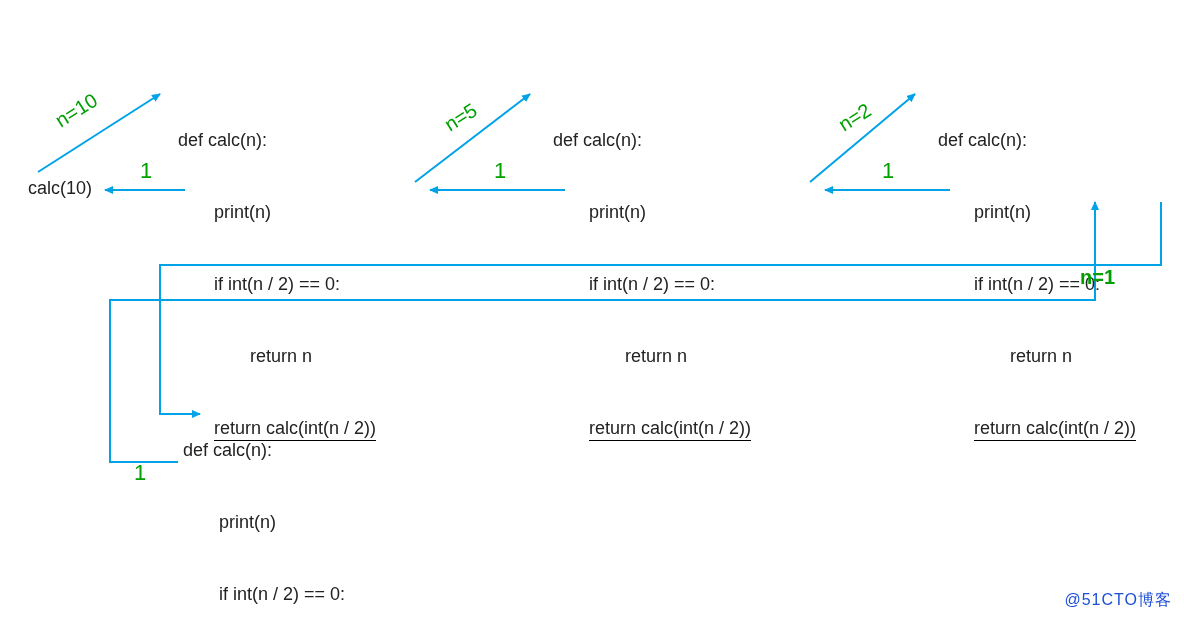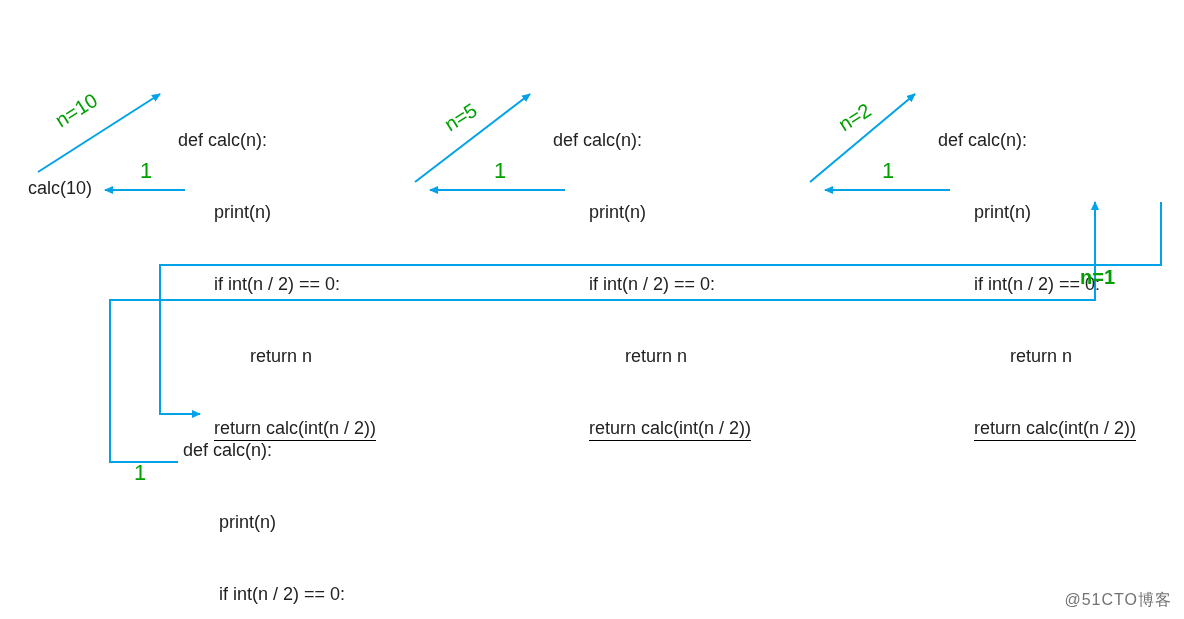--- a/index.html
+++ b/index.html
@@ -38,21 +38,21 @@
   }
   .one-label {
     position: absolute;
     color: #00a000;
     font-size: 22px;
   }
   .watermark {
     position: absolute;
     bottom: 8px;
     right: 12px;
-    color: #737373;
+    color: #1d4ed8;
     font-size: 16px;
     letter-spacing: 1px;
   }
   svg.arrows {
     position: absolute;
     left: 0;
     top: 0;
     width: 1184px;
     height: 619px;
     pointer-events: none;

